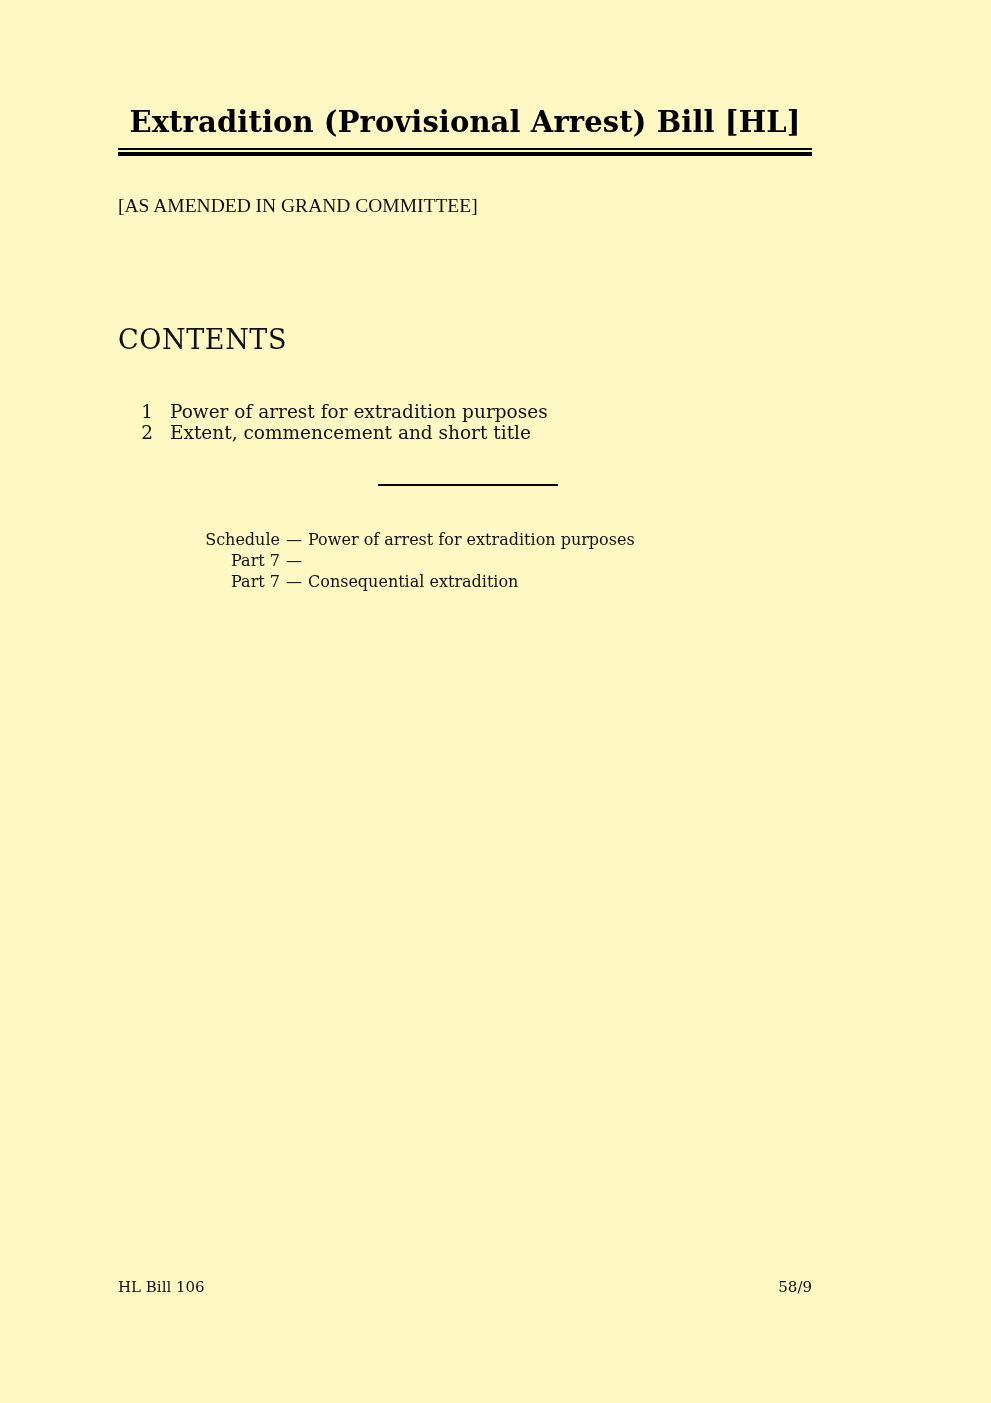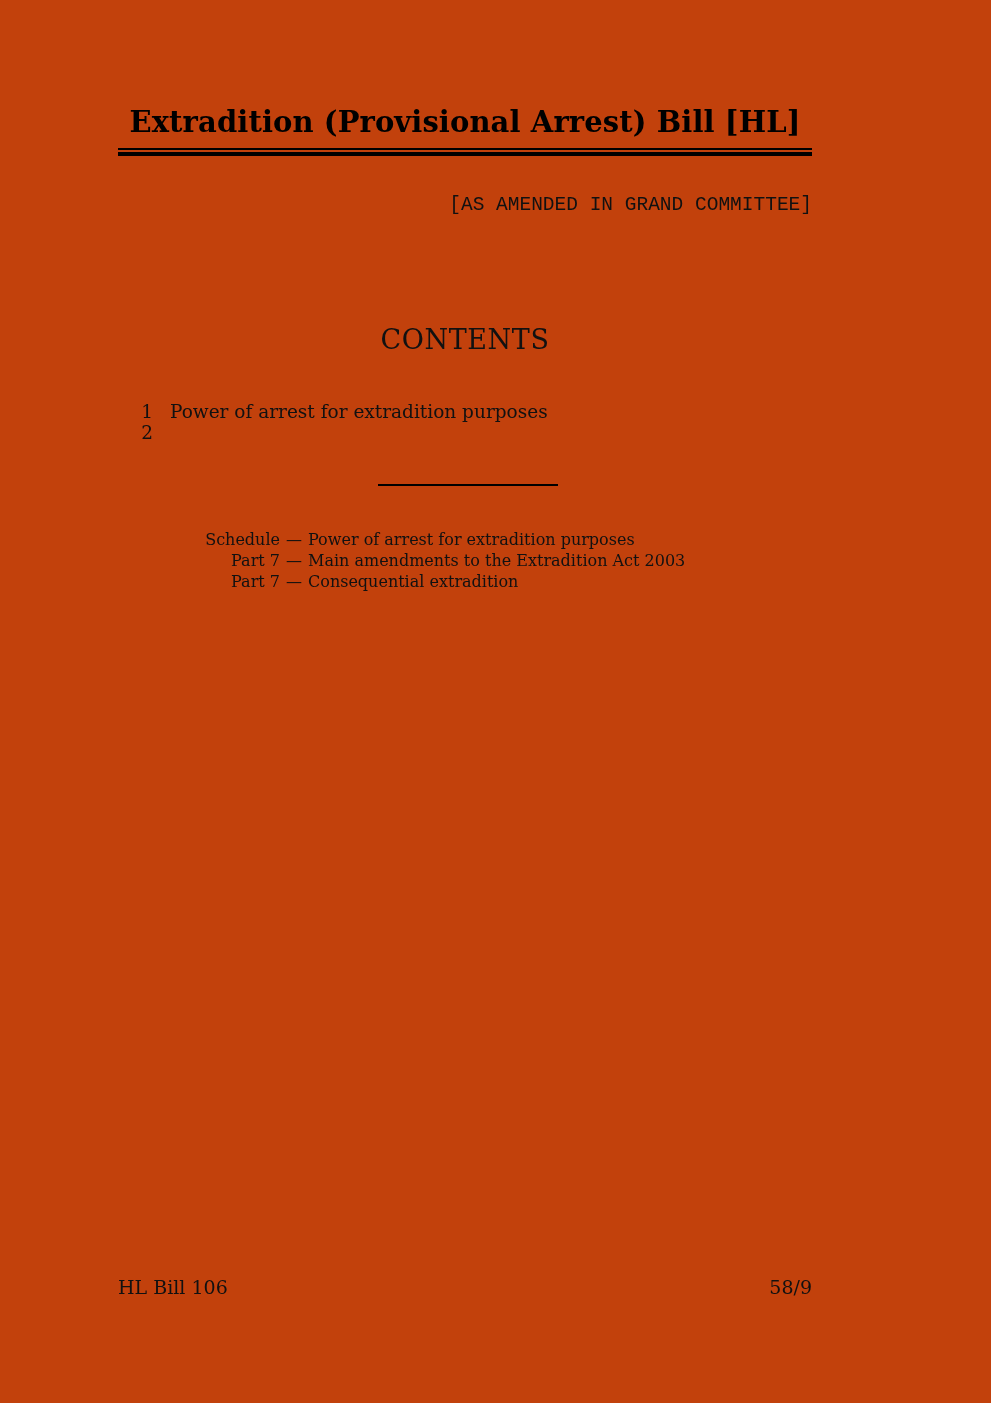--- a/index.html
+++ b/index.html
@@ -13,21 +13,21 @@
     font-family: "DejaVu Serif", "Liberation Serif", serif;
     color: #000000;
     -webkit-font-smoothing: antialiased;
   }
 
   .page {
     position: relative;
     width: 991px;
     height: 1403px;
     margin: 0 auto;
-    background: #c2410c;
+    background: #fef9c3;
     overflow: hidden;
   }
 
   
   .bill-title {
     position: absolute;
     top: 106px;
     left: 118px;
     width: 694px;
     text-align: center;
@@ -60,35 +60,34 @@
     width: 100%;
   }
   .title-rule { top: 148px; }
 
   
   .amend-note {
     position: absolute;
     top: 193px;
     left: 118px;
     width: 694px;
-    text-align: right;
-    font-family: Liberation Mono, monospace;
+    text-align: left;
+    font-family: Liberation Serif, serif;
     font-size: 19.5px;
     line-height: 1.3;
     color: #111111;
     white-space: nowrap;
   }
 
   
   .contents-heading {
     position: absolute;
     top: 324px;
     left: 118px;
     width: 694px;
-    text-align: center;
     font-family: "DejaVu Serif", "Liberation Serif", serif;
     font-size: 27px;
     font-weight: normal;
     line-height: 1.2;
     letter-spacing: 0.6px;
     color: #111111;
   }
 
   
   .clause-list {
@@ -159,21 +158,21 @@
   
   .footer {
     position: absolute;
     left: 118px;
     top: 1276px;
     width: 694px;
     display: flex;
     justify-content: space-between;
     align-items: baseline;
     font-family: "DejaVu Serif", "Liberation Serif", serif;
-    font-size: 19px;
+    font-size: 15px;
     line-height: 22px;
     color: #111111;
   }
   .footer-left, .footer-right { white-space: nowrap; }
 </style>
 </head>
 <body>
 
 <div class="page">
 
@@ -189,35 +188,35 @@
 
   <div class="contents-heading">CONTENTS</div>
 
   <div class="clause-list">
     <div class="clause-row">
       <span class="clause-num">1</span>
       <span class="clause-text">Power of arrest for extradition purposes</span>
     </div>
     <div class="clause-row">
       <span class="clause-num">2</span>
+      <span class="clause-text">Extent, commencement and short title</span>
     </div>
   </div>
 
   <div class="mid-rule"></div>
 
   <div class="schedule-list">
     <div class="schedule-row">
       <span class="sched-label">Schedule</span>
       <span class="sched-dash">—</span>
       <span class="sched-desc">Power of arrest for extradition purposes</span>
     </div>
     <div class="schedule-row">
       <span class="sched-label">Part 7</span>
       <span class="sched-dash">—</span>
-      <span class="sched-desc">Main amendments to the Extradition Act 2003</span>
     </div>
     <div class="schedule-row">
       <span class="sched-label">Part 7</span>
       <span class="sched-dash">—</span>
       <span class="sched-desc">Consequential extradition</span>
     </div>
   </div>
 
   <div class="footer">
     <span class="footer-left">HL Bill 106</span>

